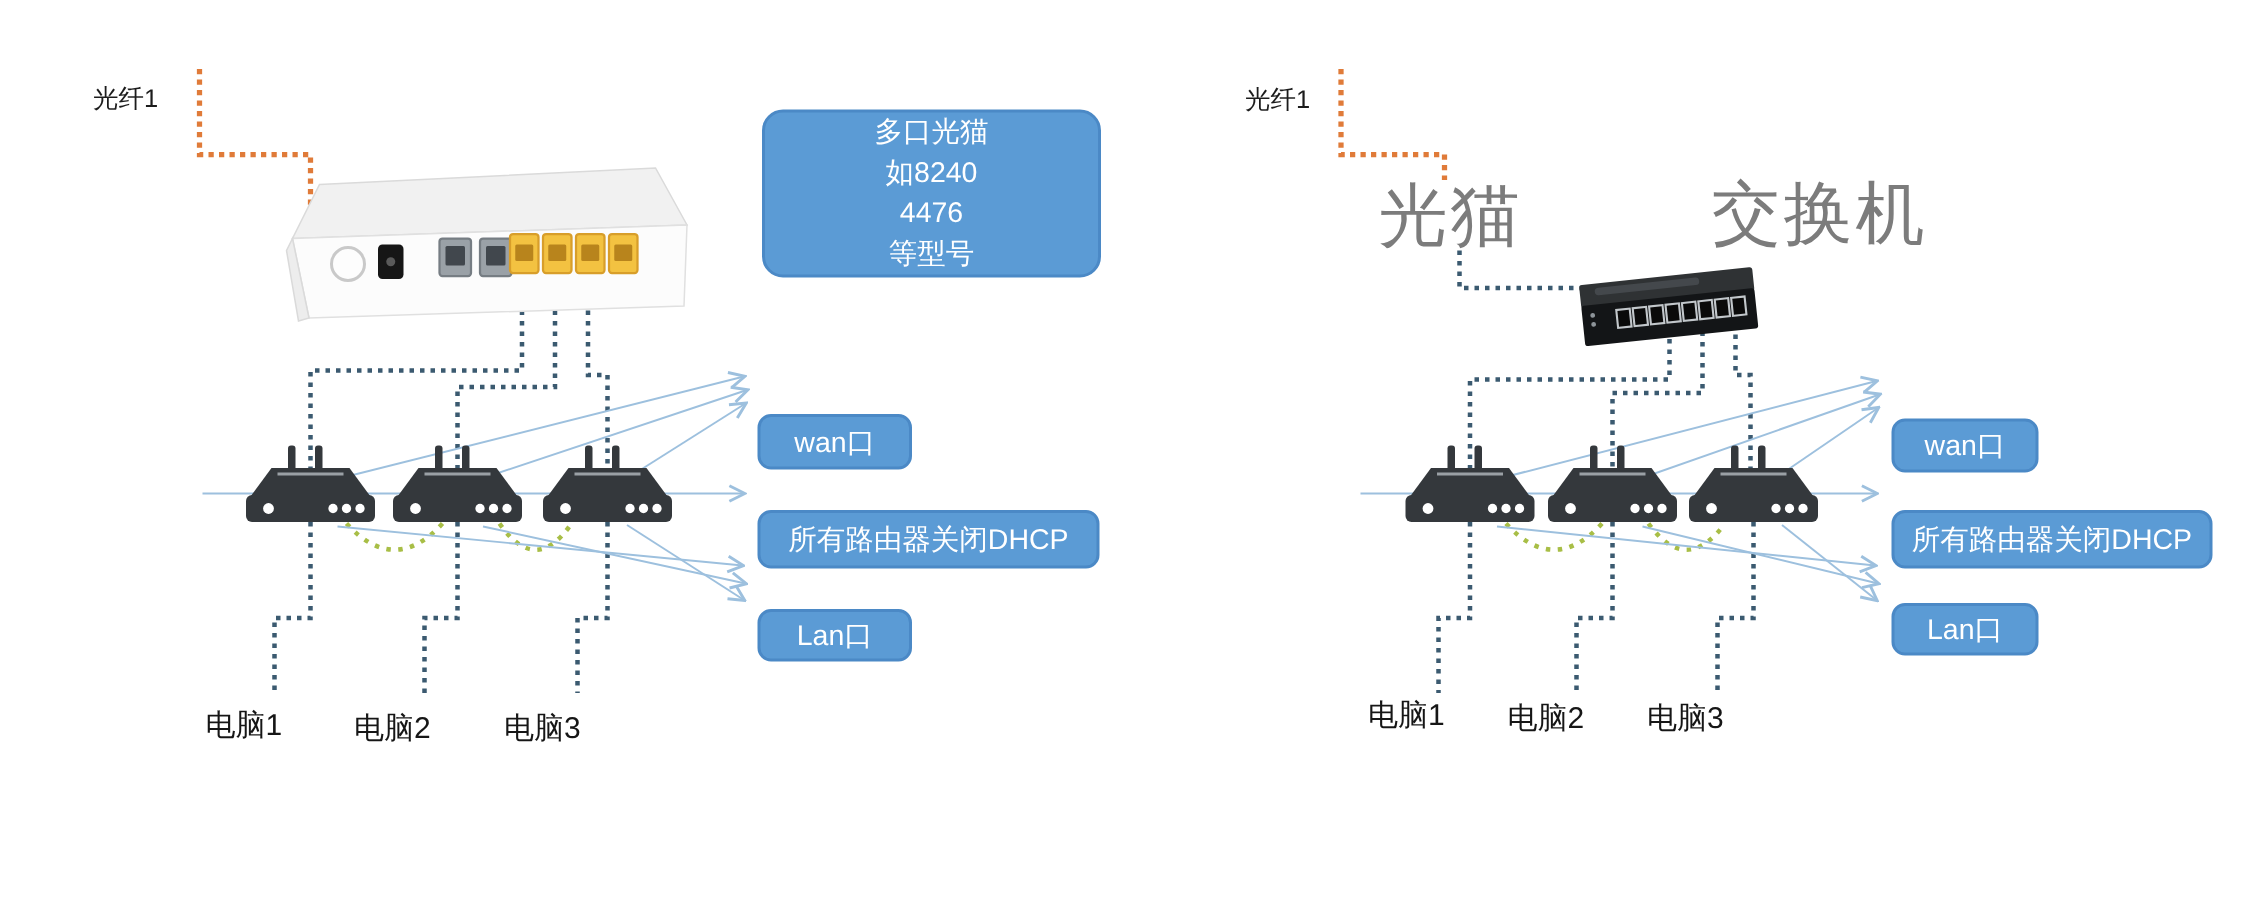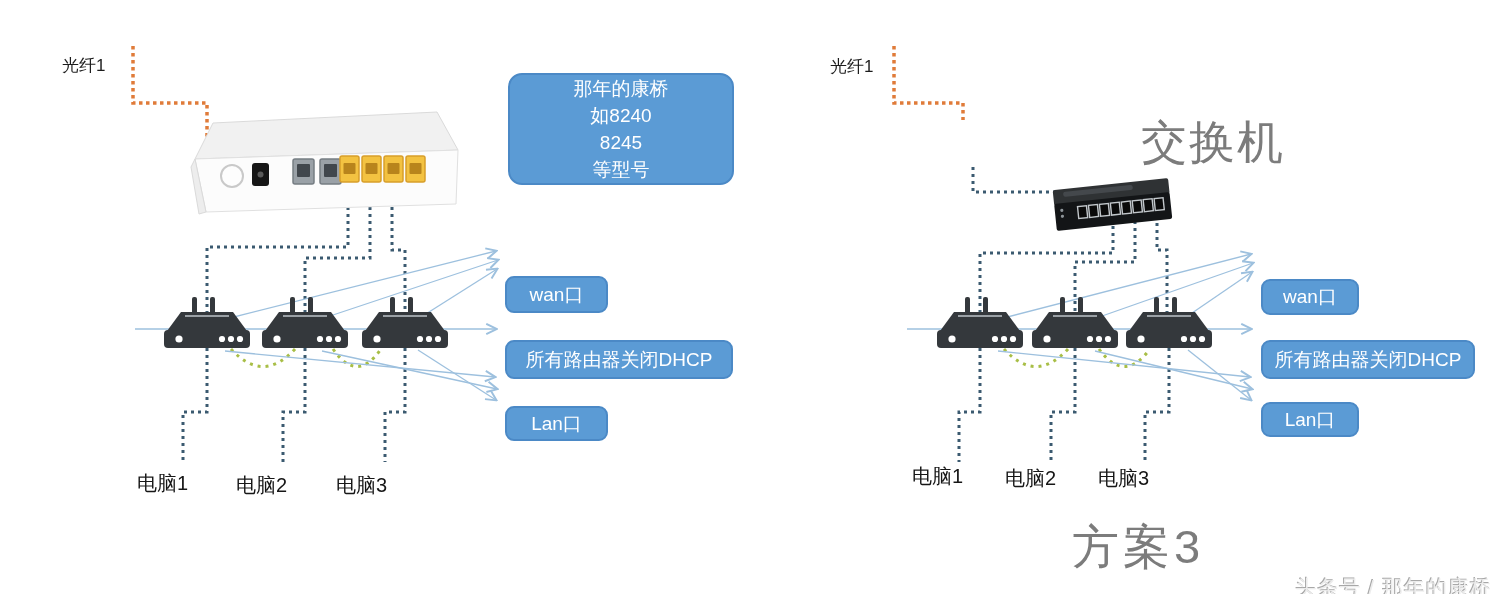--- a/index.html
+++ b/index.html
@@ -152,43 +152,42 @@
     </g>
 
     <use href="#router" transform="translate(980,0)"></use>
     <use href="#router" transform="translate(1075,0)"></use>
     <use href="#router" transform="translate(1169,0)"></use>
   </svg>
 
   <div class="lbl fiber-label" style="left:62px;top:54px;">光纤1</div>
 
   <div class="note-box" style="left:508px;top:73px;width:226px;height:112px;">
-    <div>那年的康桥</div>
+    <div>多口光猫</div>
     <div>如8240</div>
-    <div>8245</div>
+    <div>4476</div>
     <div>等型号</div>
   </div>
 
   <div class="bluebox" style="left:505px;top:244px;width:103px;height:37px;">wan口</div>
   <div class="bluebox" style="left:505px;top:308px;width:228px;height:39px;">所有路由器关闭DHCP</div>
   <div class="bluebox" style="left:505px;top:374px;width:103px;height:35px;">Lan口</div>
 
   <div class="lbl computer-label" style="left:137px;top:470px;">电脑1</div>
   <div class="lbl computer-label" style="left:236px;top:472px;">电脑2</div>
   <div class="lbl computer-label" style="left:336px;top:472px;">电脑3</div>
 
 
   <div class="lbl fiber-label" style="left:830px;top:55px;">光纤1</div>
 
+  <div class="lbl heading" style="left:919px;top:113px;">光猫</div>
   <div class="lbl heading" style="left:1141px;top:112px;">交换机</div>
 
   <div class="bluebox" style="left:1261px;top:247px;width:98px;height:36px;">wan口</div>
   <div class="bluebox" style="left:1261px;top:308px;width:214px;height:39px;">所有路由器关闭DHCP</div>
   <div class="bluebox" style="left:1261px;top:370px;width:98px;height:35px;">Lan口</div>
 
   <div class="lbl computer-label" style="left:912px;top:463px;">电脑1</div>
   <div class="lbl computer-label" style="left:1005px;top:465px;">电脑2</div>
   <div class="lbl computer-label" style="left:1098px;top:465px;">电脑3</div>
 
-  <div class="lbl scheme-title" style="left:1072px;top:516px;">方案3</div>
 
-  <div class="watermark">头条号 / 那年的康桥</div>
 </div>
 
 </body></html>

